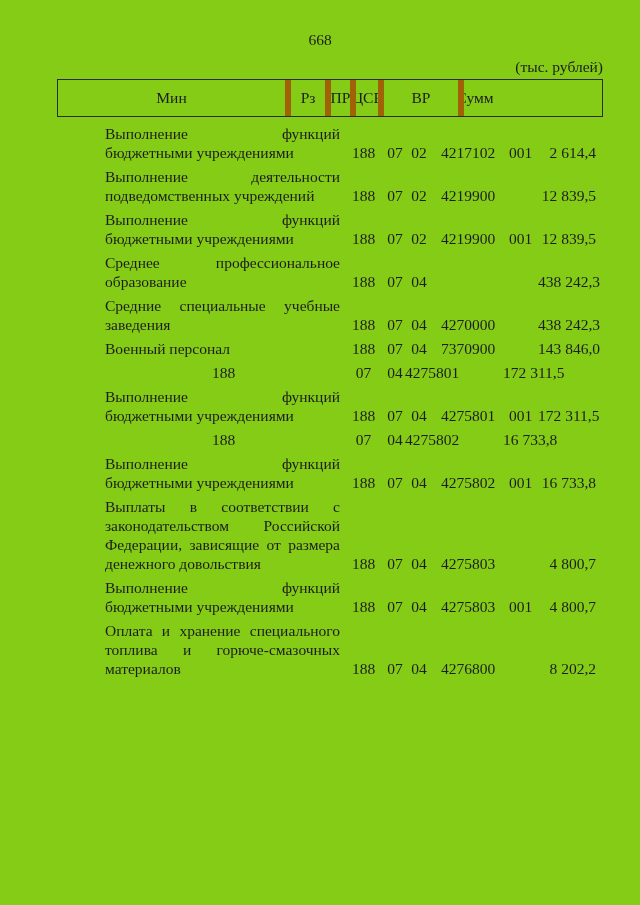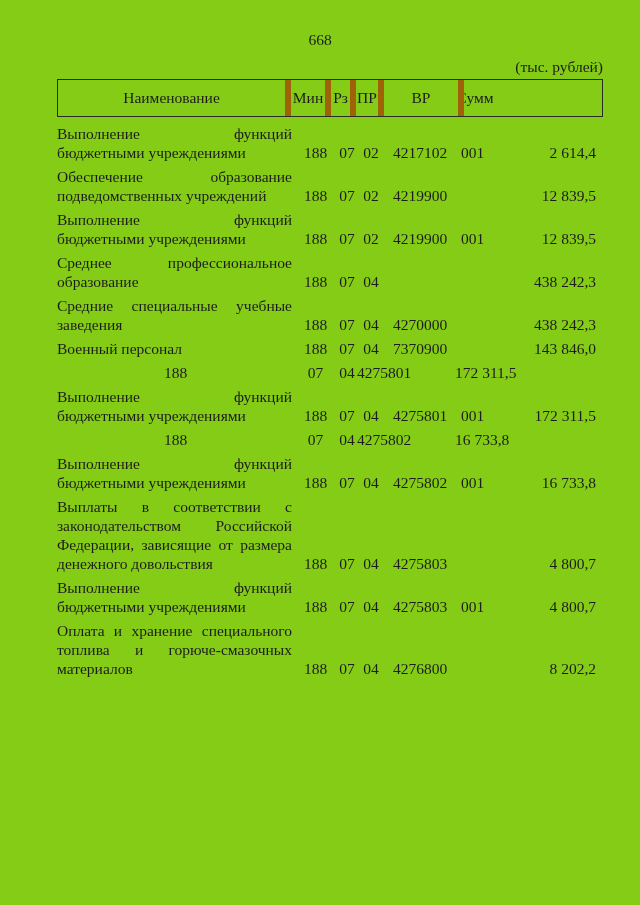--- a/index.html
+++ b/index.html
@@ -44,20 +44,21 @@
     text-align: center;
     overflow: hidden;
   }
   .th:first-child { border-left: none; }
   .tbody { margin-top: 7px; }
   .trow {
     display: grid;
     grid-template-columns: 237px 43px 20px 28px 70px 35px 1fr;
     align-items: end;
     margin-bottom: 5px;
+    margin-left: 48px;
   }
   .cell { line-height: 19px; }
   .cell-name {
     text-align: justify;
     padding-right: 2px;
   }
   .cell-num { text-align: center; }
   .cell-sum {
     text-align: right;
     padding-right: 7px;
@@ -69,41 +70,41 @@
 
 <div class="page">
 
   <div class="page-number">668</div>
 
   <div class="units-label">(тыс. рублей)</div>
 
   <div class="budget-table">
 
     <div class="thead">
-      <div class="th">Наименование</div>
       <div class="th">Мин</div>
       <div class="th">Рз</div>
       <div class="th">ПР</div>
+      <div class="th">ЦСР</div>
       <div class="th">ВР</div>
       <div class="th">Сумма</div>
     </div>
 
     <div class="tbody">
       <div class="trow">
         <div class="cell cell-name">Выполнение функций бюджетными учреждениями</div>
         <div class="cell cell-num">188</div>
         <div class="cell cell-num">07</div>
         <div class="cell cell-num">02</div>
         <div class="cell cell-num">4217102</div>
         <div class="cell cell-num">001</div>
         <div class="cell cell-sum">2 614,4</div>
       </div>
 
       <div class="trow">
-        <div class="cell cell-name">Обеспечение образование подведомственных учреждений</div>
+        <div class="cell cell-name">Выполнение деятельности подведомственных учреждений</div>
         <div class="cell cell-num">188</div>
         <div class="cell cell-num">07</div>
         <div class="cell cell-num">02</div>
         <div class="cell cell-num">4219900</div>
         <div class="cell cell-num"></div>
         <div class="cell cell-sum">12 839,5</div>
       </div>
 
       <div class="trow">
         <div class="cell cell-name">Выполнение функций бюджетными учреждениями</div>

